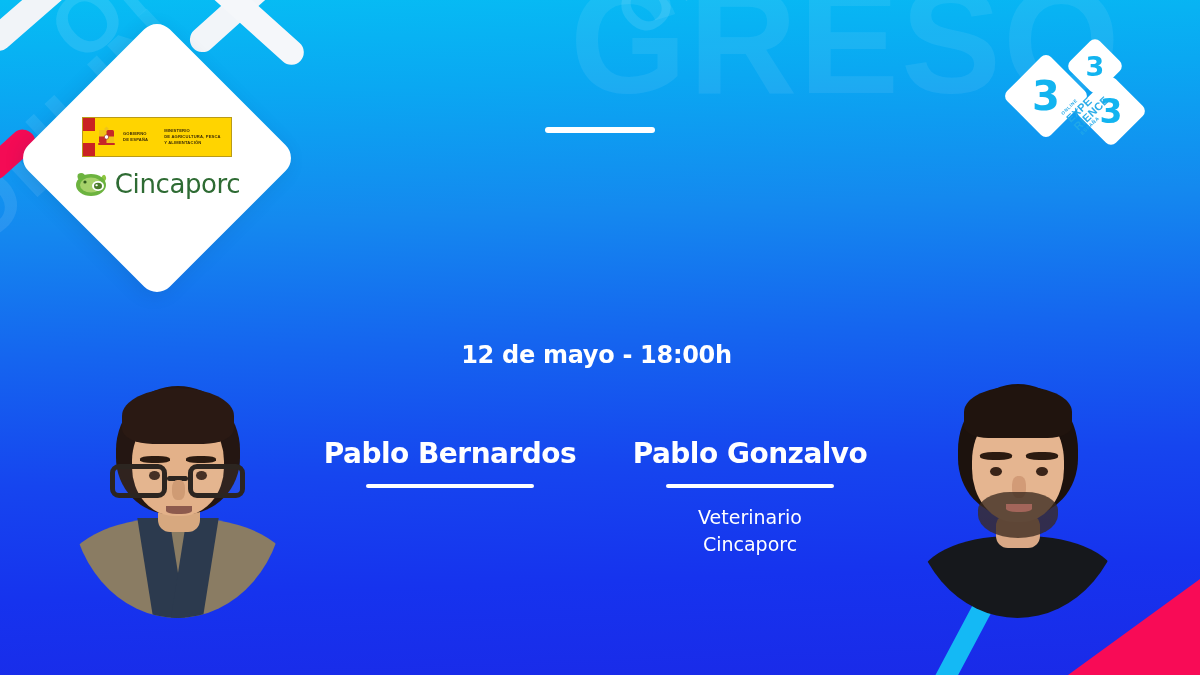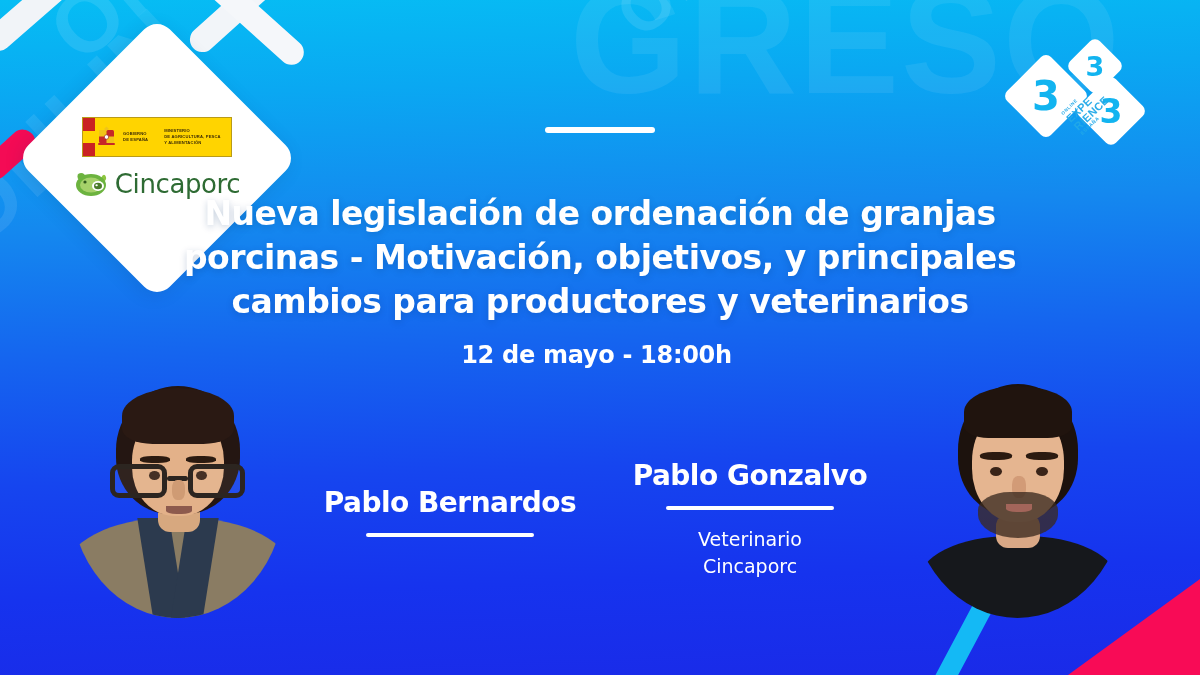--- a/index.html
+++ b/index.html
@@ -73,21 +73,21 @@
           font-family:"DejaVu Sans",sans-serif;text-shadow:0 2px 6px rgba(0,60,120,.18);}
   .sesion-rule{position:absolute;left:50%;top:127px;transform:translateX(-50%);
                width:110px;height:6px;background:#fff;border-radius:3px;}
   .title{position:absolute;left:160px;width:880px;top:192px;text-align:center;color:#fff;
          font-size:33px;font-weight:800;line-height:1.33;letter-spacing:-.5px;
          font-family:"DejaVu Sans",sans-serif;text-shadow:0 2px 7px rgba(0,50,110,.22);}
   .datetime{position:absolute;left:0;right:7px;top:341px;text-align:center;color:#fff;
             font-size:24px;font-weight:800;letter-spacing:-.3px;font-family:"DejaVu Sans",sans-serif;}
 
   
-  .speakers{position:absolute;left:300px;width:600px;top:459px;display:flex;align-items:center;}
+  .speakers{position:absolute;left:300px;width:600px;top:437px;display:flex;}
   .spk{flex:1;text-align:center;color:#fff;}
   .spk-name{font-size:28px;font-weight:800;letter-spacing:-.5px;
             font-family:"DejaVu Sans",sans-serif;}
   .spk-rule{width:168px;height:4px;background:#fff;border-radius:2px;margin:14px auto 16px;}
   .spk-role{font-size:19px;font-weight:400;line-height:1.42;font-family:"DejaVu Sans",sans-serif;}
 
   
   .photo{position:absolute;width:215px;height:250px;border-radius:50%;overflow:hidden;}
   .photo.left{left:70px;top:368px;}
   .photo.right{left:910px;top:368px;}
@@ -183,21 +183,20 @@
       </div>
     <div class="exp">
       <div class="e0">ONLINE</div>
       <div class="e1">EXPE</div>
       <div class="e2">RIENCE</div>
       <div class="e3">ESPAÑA</div>
     </div>
   </div>
 
   <div class="sesion-rule"></div>
-  <div class="title">Nueva legislación de ordenación de granjas porcinas - Motivación, objetivos, y principales cambios para productores y veterinarios</div>
   <div class="datetime">12 de mayo - 18:00h</div>
 
   <div class="speakers">
     <div class="spk">
       <div class="spk-name">Pablo Bernardos</div>
       <div class="spk-rule"></div>
     </div>
     <div class="spk">
       <div class="spk-name">Pablo Gonzalvo</div>
       <div class="spk-rule"></div>

